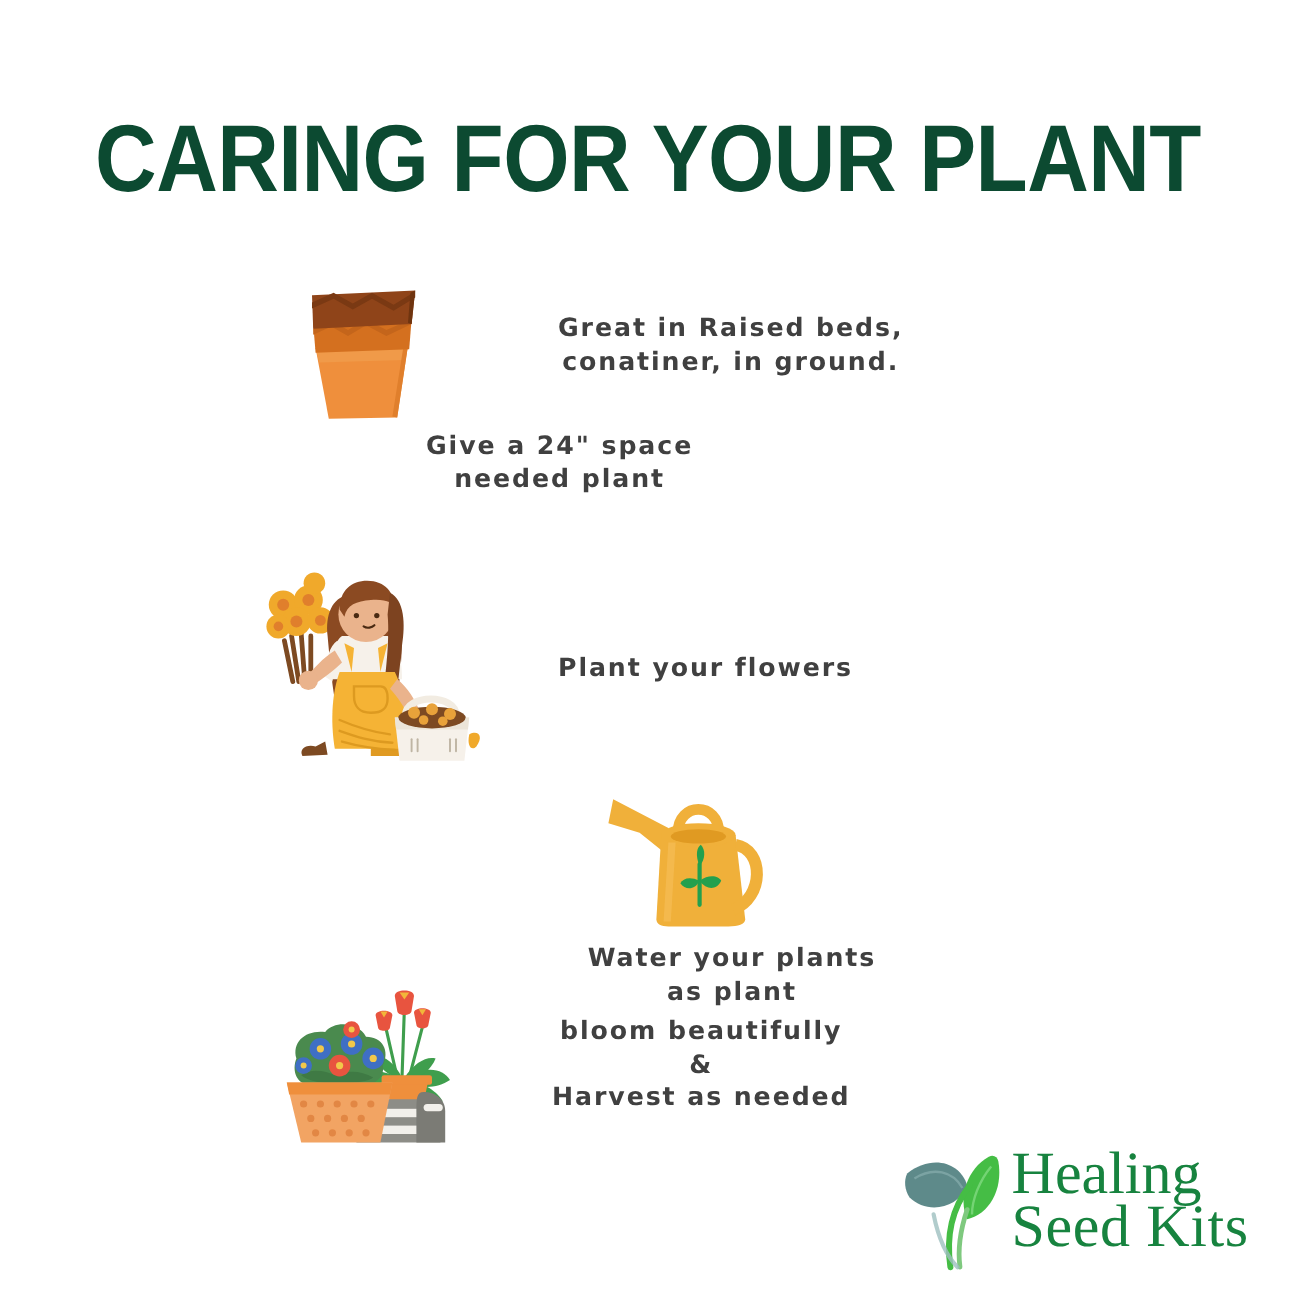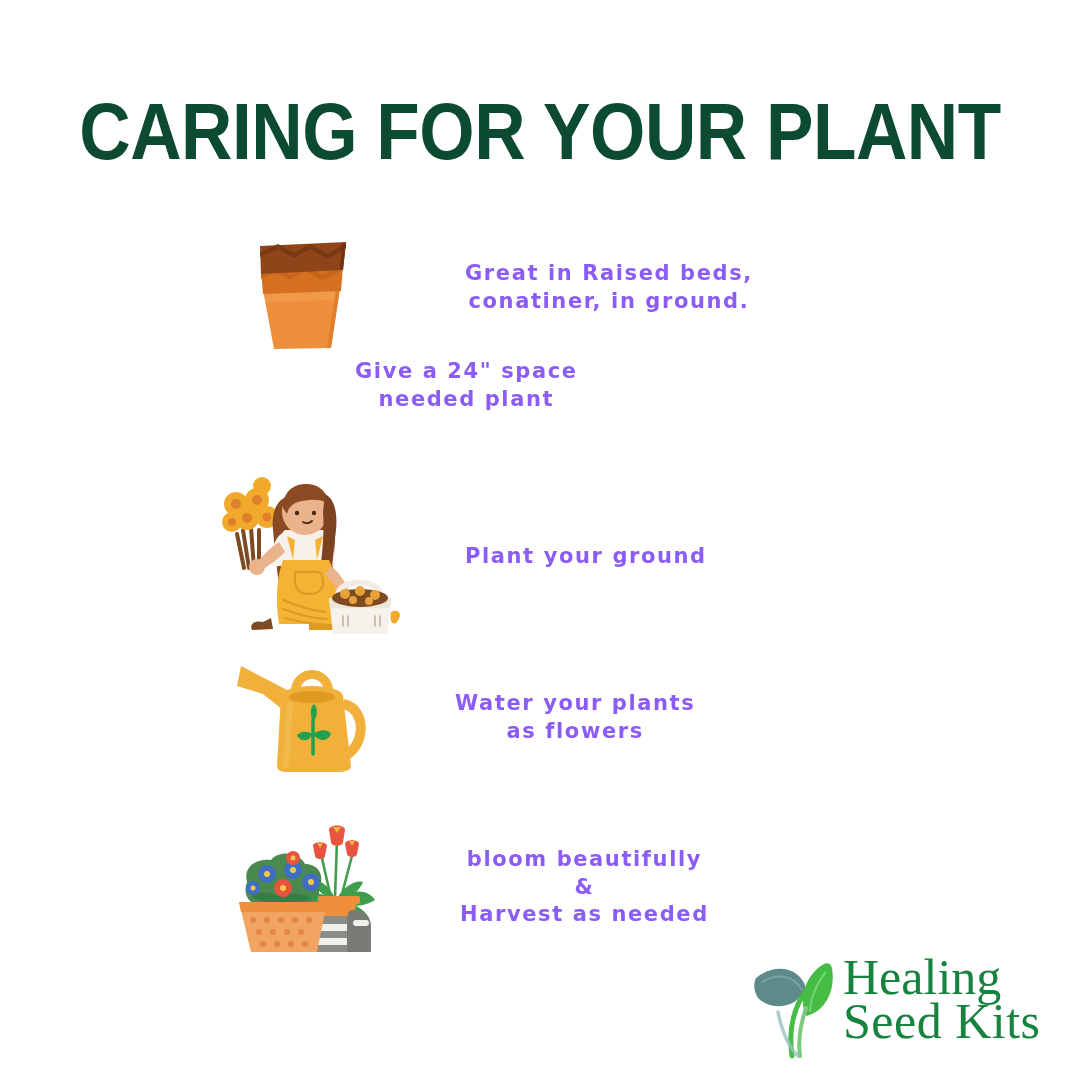--- a/index.html
+++ b/index.html
@@ -46,30 +46,30 @@
   .icon-cell {
     position: relative;
     flex: 0 0 auto;
   }
   .text-cell {
     font-family: "DejaVu Sans", sans-serif;
     font-weight: 700;
     font-size: 21px;
     letter-spacing: 1.6px;
     line-height: 1.33;
-    color: #8b5cf6;
+    color: #404040;
     text-align: center;
     white-space: nowrap;
   }
 
   
   #row-pots      { left: 230px; top: 218px; width: 700px; }
   #row-soil      { left: 230px; top: 358px; width: 700px; }
   #row-planting  { left: 205px; top: 472px; width: 725px; }
-  #row-watering  { left: 225px; top: 650px; width: 705px; }
+  #row-watering  { left: 225px; top: 650px; width: 705px; flex-direction: column; }
   #row-blooming  { left: 225px; top: 820px; width: 705px; }
 
   #row-pots .text-cell      { margin-left: 95px; }
   #row-soil .text-cell      { margin-left: 125px; }
   #row-planting .text-cell  { margin-left: 55px; }
   #row-watering .text-cell  { margin-left: 65px; }
   #row-blooming .text-cell  { margin-left: 55px; }
 
   svg { display: block; }
 
@@ -207,21 +207,21 @@
           <line x1="138" y1="144" x2="138" y2="154"></line>
           <line x1="143" y1="144" x2="143" y2="154"></line>
           <line x1="170" y1="144" x2="170" y2="154"></line>
           <line x1="175" y1="144" x2="175" y2="154"></line>
         </g>
 
         <path d="M186,140 C194,136 198,142 192,150 C188,154 184,150 186,140 Z" fill="#f0a92b"></path>
       </svg>
     </div>
     <div class="text-cell">
-      <div>Plant your ground</div>
+      <div>Plant your flowers</div>
     </div>
   </div>
 
   <div class="row" id="row-watering">
     <div class="icon-cell">
       <svg width="165" height="135" viewBox="0 0 165 135">
 
         <path d="M62,40 L16,16 L12,36 L38,44 L58,60 Z" fill="#f0b03a"></path>
 
         <path d="M70,44 C70,18 104,18 104,44" stroke="#f0b03a" stroke-width="9" fill="none"></path>
@@ -238,21 +238,21 @@
         <g>
           <line x1="88" y1="70" x2="88" y2="104" stroke="#23a04e" stroke-width="3.5" stroke-linecap="round"></line>
           <path d="M88,72 C84,62 86,56 89,54 C93,58 93,66 88,72 Z" fill="#23a04e"></path>
           <path d="M88,84 C80,80 74,82 72,86 C76,92 84,92 88,84 Z" fill="#23a04e"></path>
           <path d="M88,84 C96,78 104,80 106,84 C102,92 94,92 88,84 Z" fill="#23a04e"></path>
         </g>
       </svg>
     </div>
     <div class="text-cell">
       <div>Water your plants</div>
-      <div>as flowers</div>
+      <div>as plant</div>
     </div>
   </div>
 
   <div class="row" id="row-blooming">
     <div class="icon-cell">
       <svg width="180" height="135" viewBox="0 0 180 135">
 
         <g stroke="#3f9e4d" stroke-width="2.6" fill="none" stroke-linecap="round">
           <line x1="112" y1="20" x2="110" y2="78"></line>
           <line x1="96" y1="34" x2="106" y2="78"></line>

